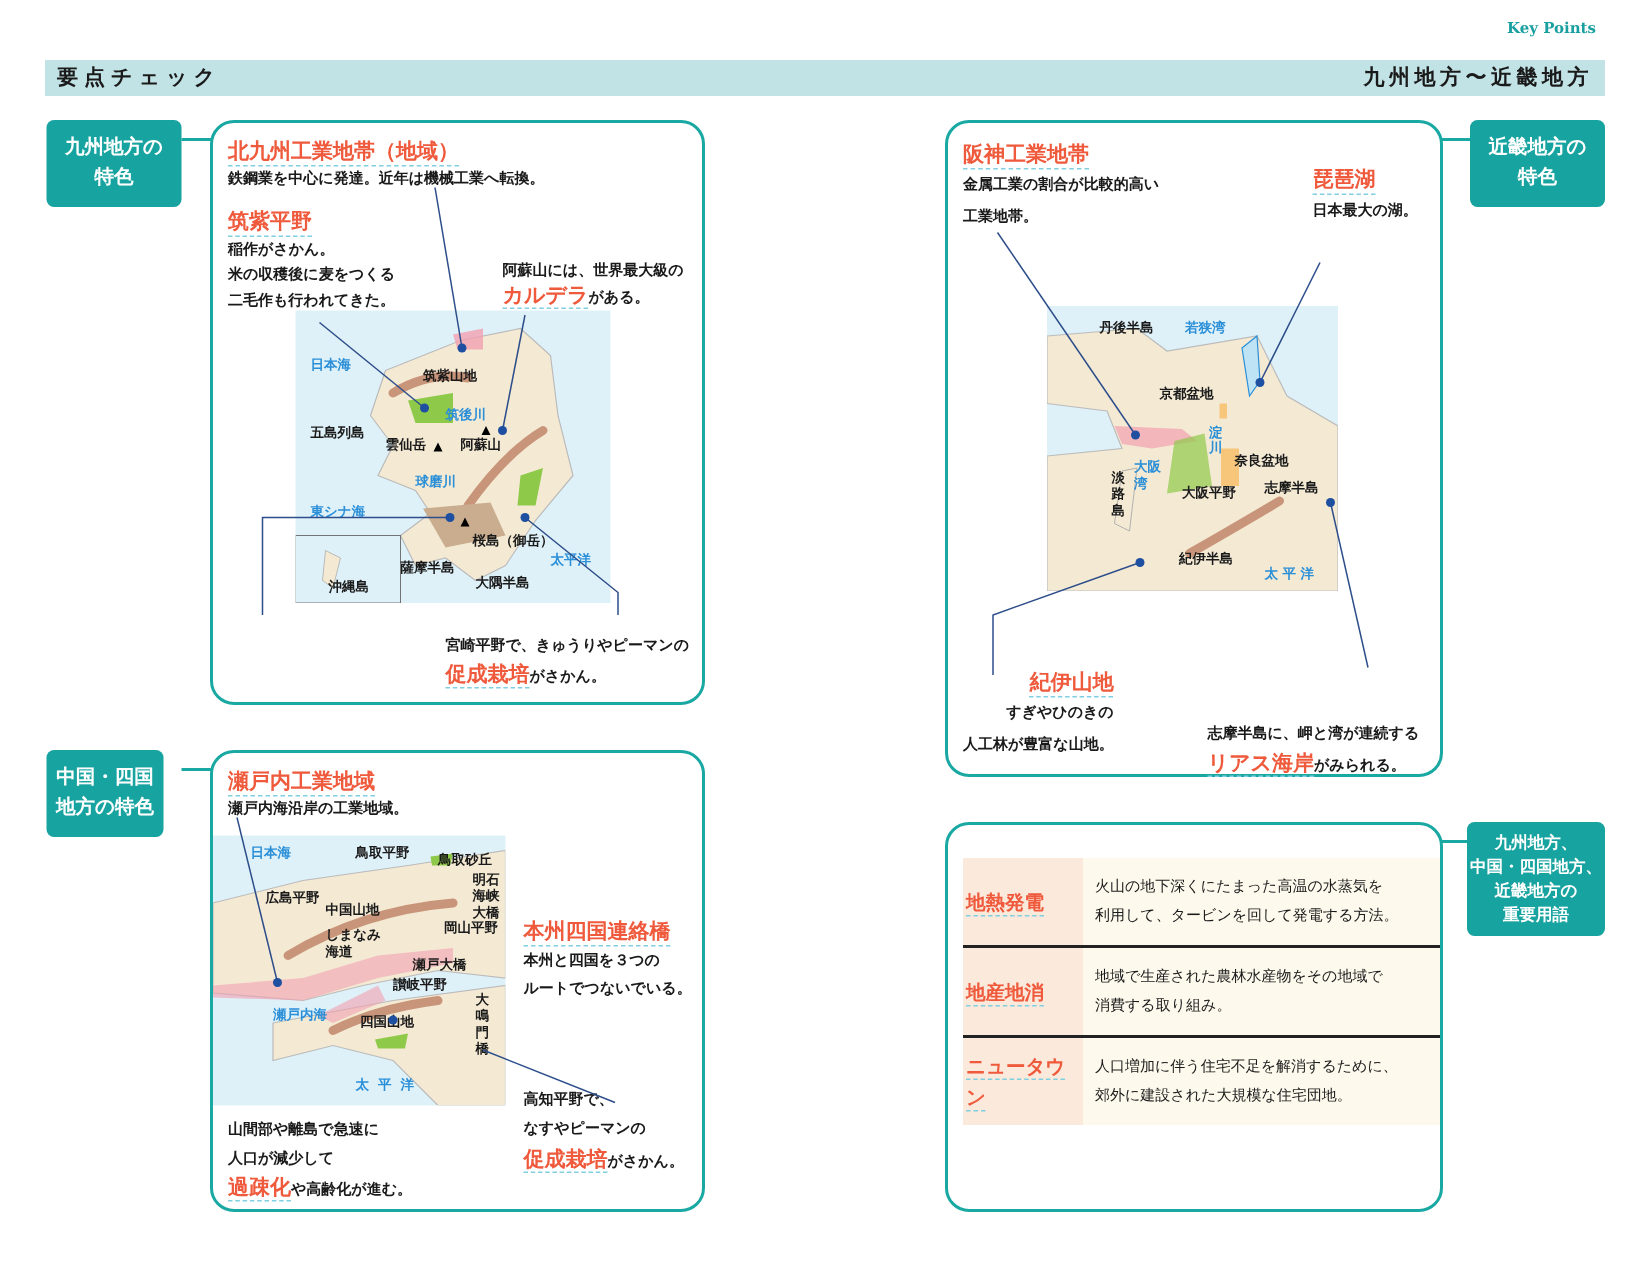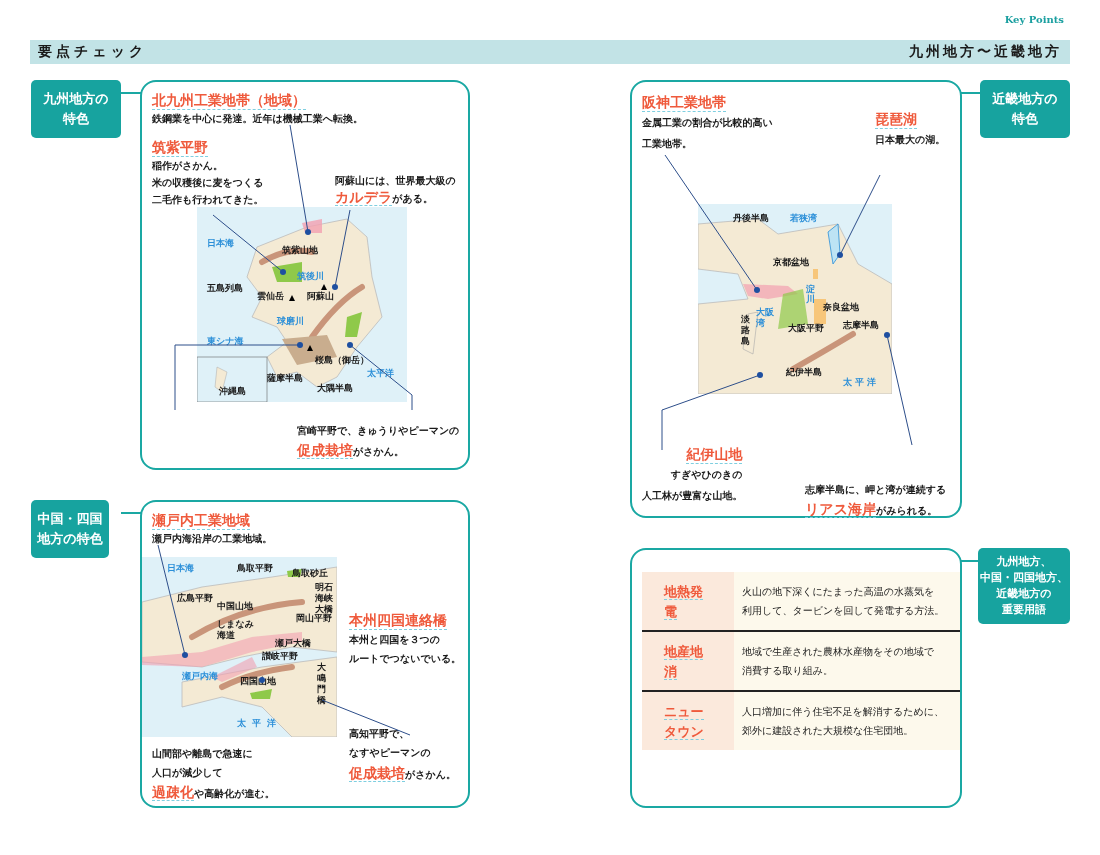--- a/index.html
+++ b/index.html
@@ -13,21 +13,21 @@
   .panel { border: 2.5px solid #1aa8a3; border-radius: 16px; background: #fff; }
   .conn { height: 2px; background: #1aa8a3; }
   .ttl { color: #ef5a3c; font-weight: bold; font-size: 14px; border-bottom: 1.5px dashed #7fcfe0; display: inline-block; line-height: 18px; }
   .txt { font-size: 10px; line-height: 17px; }
   .hl { color: #ef5a3c; font-weight: bold; font-size: 14px; border-bottom: 1.5px dashed #7fcfe0; }
   .map { background: #dff1f8; overflow: hidden; }
   .maplabel { position: absolute; font-size: 9px; font-weight: bold; white-space: nowrap; }
   .sea { color: #2b8fd8; }
   .term-table { border-collapse: collapse; width: 318px; }
   .term-table td { vertical-align: middle; }
-  .term-table .term { background: #fbe9dc; width: 92px; padding: 6px 22px; }
+  .term-table .term { background: #fbe9dc; width: 80px; padding: 6px 2px; }
   .term-table .def { background: #fdf9ec; font-size: 10px; line-height: 19px; padding: 10px 8px; }
   .term-table tr + tr td { border-top: 2px solid #222; }
   .term-name { color: #ef5a3c; font-weight: bold; font-size: 13px; border-bottom: 1.5px dashed #7fcfe0; line-height: 18px; }
   .pageno { font-family: "DejaVu Sans Mono", monospace; font-size: 16px; font-weight: bold; margin-top: 33px; }
   svg.lines { position: absolute; left: 0; top: 0; pointer-events: none; }
 </style>
 </head>
 <body>
 
 <div class="abs keypoints">Key Points</div>

